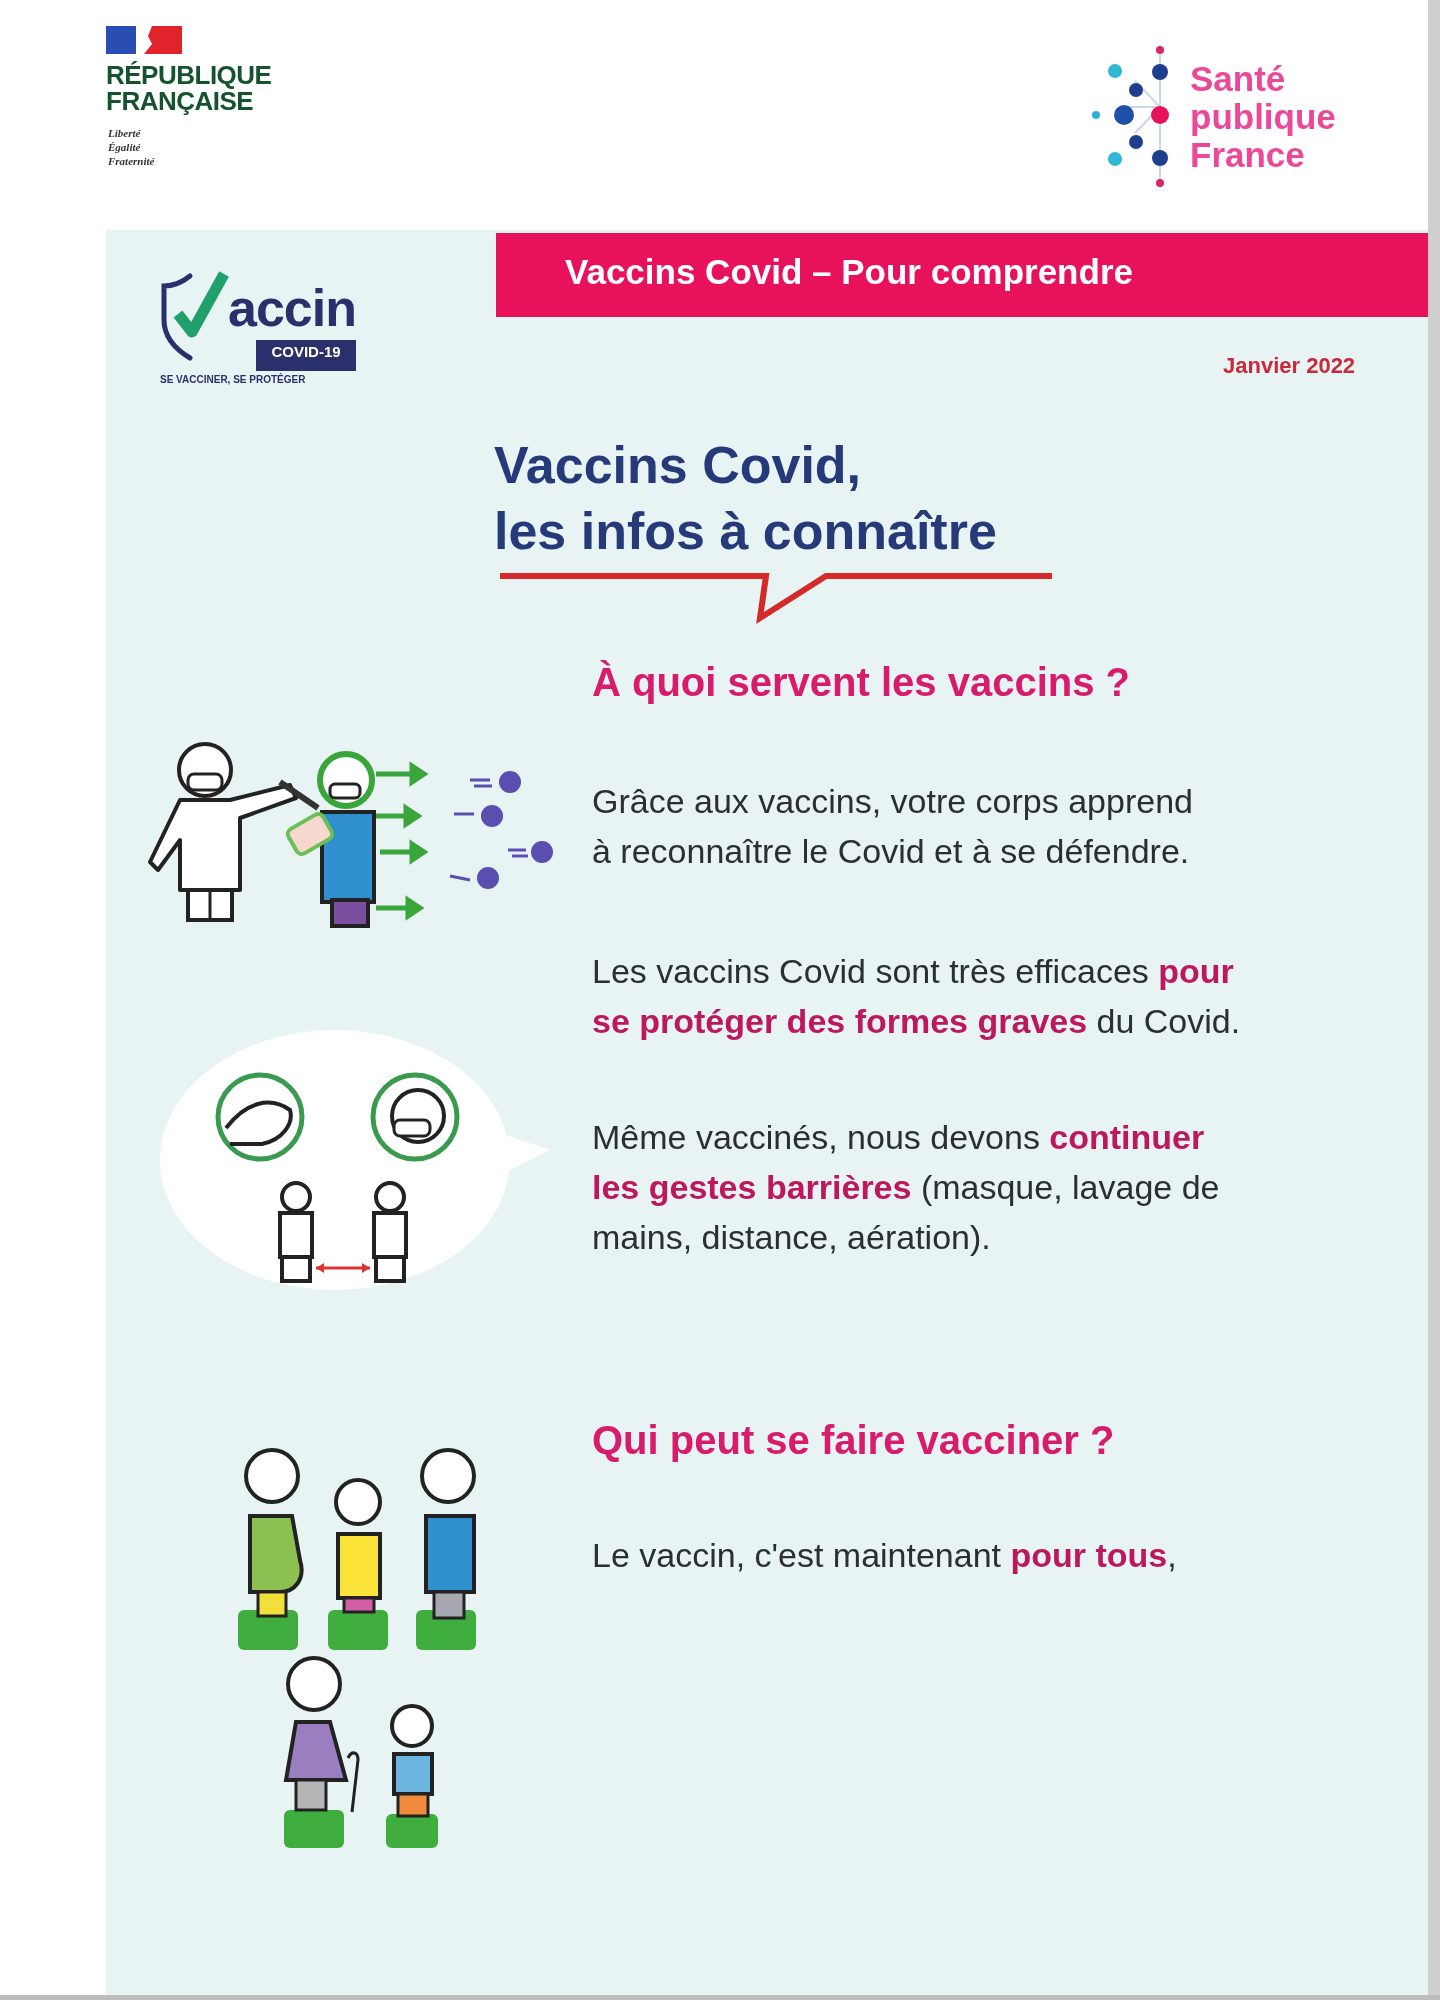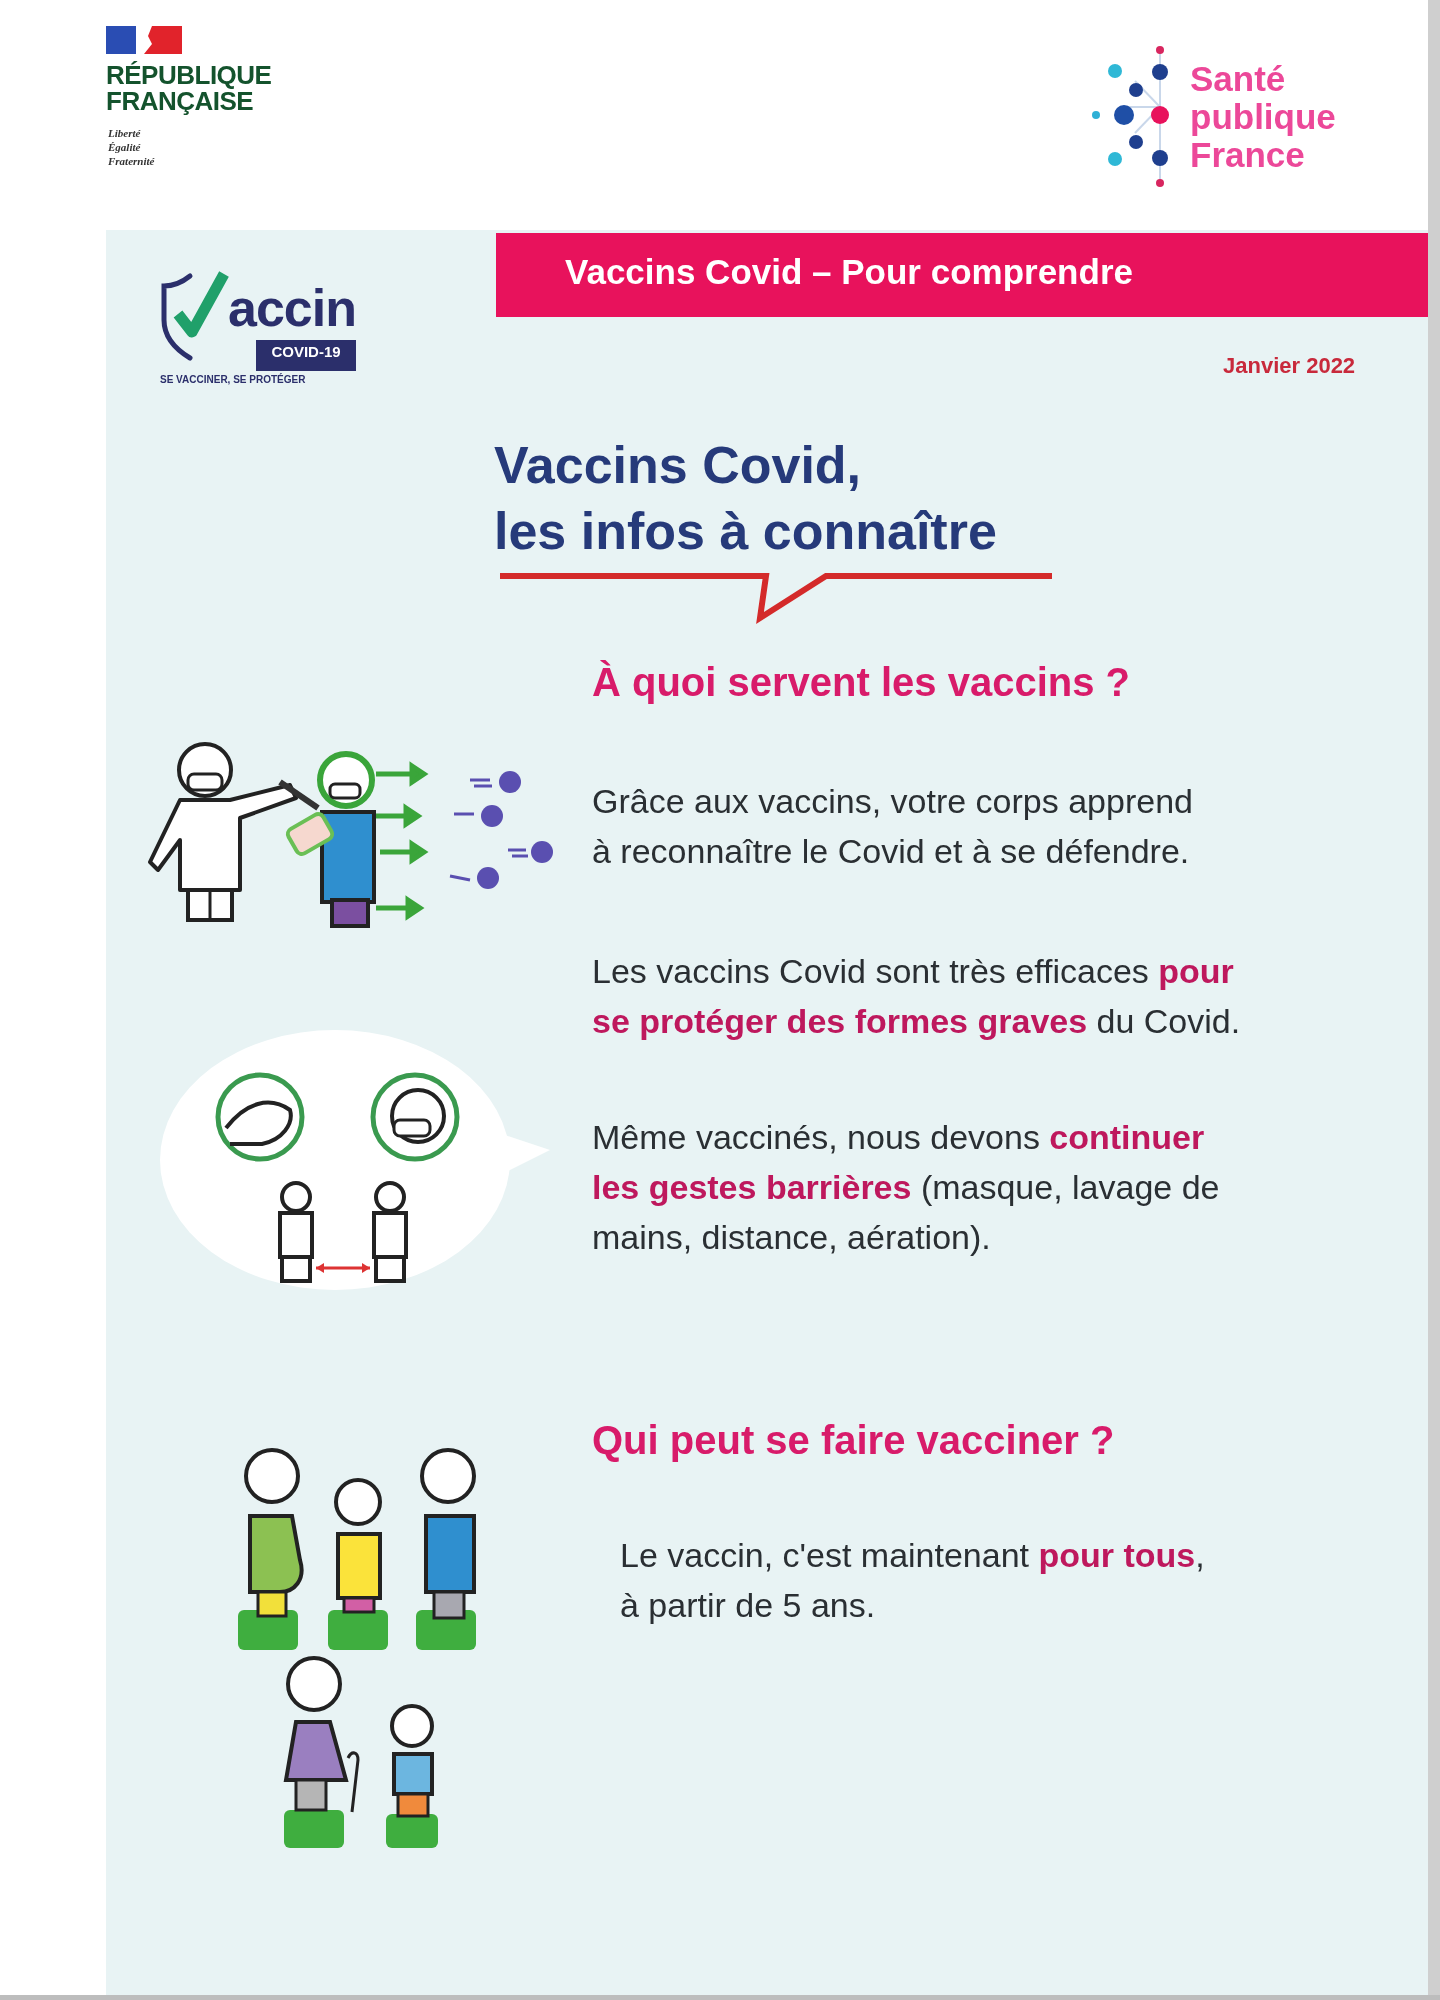--- a/index.html
+++ b/index.html
@@ -184,23 +184,22 @@
   <circle cx="240" cy="177" r="14" fill="#fff" stroke="#222" stroke-width="4"></circle>
   <rect x="224" y="193" width="32" height="44" fill="#fff" stroke="#222" stroke-width="4"></rect>
   <rect x="226" y="237" width="28" height="24" fill="#fff" stroke="#222" stroke-width="4"></rect>
   <line x1="166" y1="248" x2="220" y2="248" stroke="#d33" stroke-width="3"></line>
   <polygon points="166,248 174,243 174,253" fill="#d33"></polygon>
   <polygon points="220,248 212,243 212,253" fill="#d33"></polygon>
 </svg>
 
 <div class="abs h2" style="left:592px;top:1418px;">Qui peut se faire vacciner ?</div>
 
-<div class="abs para" style="left:592px;top:1530px;margin-left:28px;">
+<div class="abs para" style="left:592px;top:1530px;">
   <div><span>Le vaccin, c'est maintenant </span><b>pour tous</b><span>,</span></div>
-  <div>à partir de 5 ans.</div>
 </div>
 
 <svg class="abs ill3" viewBox="0 0 290 410">
 
   <rect x="8" y="170" width="60" height="40" rx="6" fill="#3fae3f"></rect>
   <circle cx="42" cy="36" r="26" fill="#fff" stroke="#222" stroke-width="4"></circle>
   <path d="M20 76 L62 76 L70 120 C76 140 64 152 50 152 L20 152 Z" fill="#8cc152" stroke="#222" stroke-width="4"></path>
   <rect x="28" y="152" width="28" height="24" fill="#f2e03a" stroke="#222" stroke-width="3"></rect>
 
   <rect x="98" y="170" width="60" height="40" rx="6" fill="#3fae3f"></rect>

